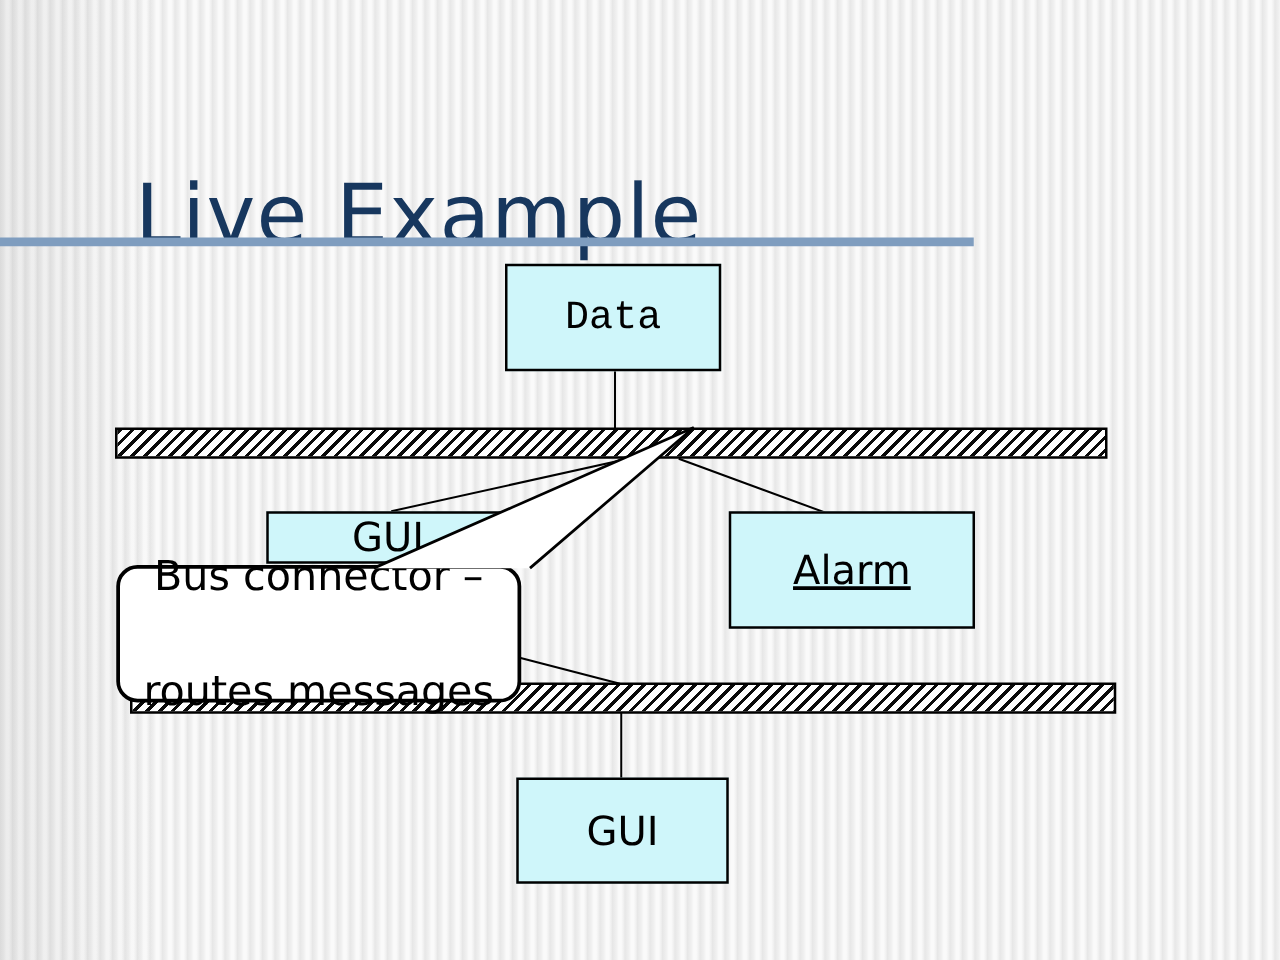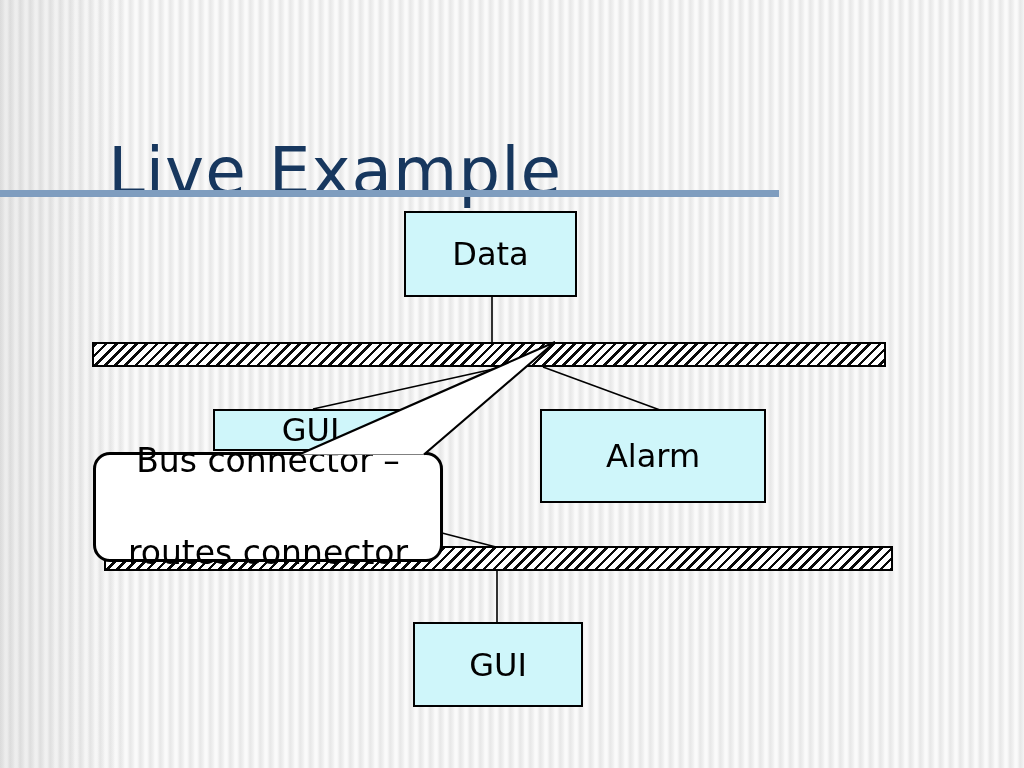--- a/index.html
+++ b/index.html
@@ -20,31 +20,31 @@
   #title-underline{
     left:0; top:190px; width:779px; height:7px; background:#7f9dbf;
   }
   .node{
     background:#cff6fa; border:2px solid #000; box-sizing:border-box;
     display:flex; align-items:center; justify-content:center;
     text-align:center; color:#000; font-size:32px; line-height:40px;
   }
   #box-data-store{ left:404px; top:211px; width:173px; height:86px; flex-direction:column;}
   #box-gui-top{    left:213px; top:409px; width:195px; height:42px; }
-  #box-alarm{      left:540px; top:409px; width:226px; height:94px; }
+  #box-alarm{      left:583px; top:409px; width:197px; height:94px;text-decoration:underline; }
   #box-gui-bottom{ left:413px; top:622px; width:170px; height:85px; }
   .bus{
     box-sizing:border-box; border:2px solid #000; height:25px;
     background:repeating-linear-gradient(135deg, #0a0a0a 0 2.6px, #ffffff 2.6px 7.2px);
   }
   #bus-top{    left:92px;  top:342px; width:794px; }
   #bus-bottom{ left:104px; top:546px; width:789px; }
   #connector-svg{ left:0; top:0; width:1024px; height:768px; }
   #callout{
-    left:93px; top:452px; width:350px; height:110px; box-sizing:border-box;
+    left:93px; top:452px; width:324px; height:110px; box-sizing:border-box;
     background:#fff; border:3px solid #000; border-radius:17px;
     display:flex; flex-direction:column; align-items:center; justify-content:center;
     font-size:33px; line-height:44px; color:#000; text-align:center;gap:48px;
   }
   #pointer-svg{ left:0; top:0; width:1024px; height:768px; }
 </style>
 </head>
 <body>
 
 <div id="title" class="abs" style="color: rgb(23, 55, 94); margin-top: 38px;">Live Example</div>
@@ -54,33 +54,33 @@
 <div id="bus-bottom" class="bus abs"></div>
 
 <svg id="connector-svg" class="abs" viewBox="0 0 1024 768">
   <line x1="492" y1="297" x2="492" y2="343" stroke="#000" stroke-width="1.6"></line>
   <line x1="507" y1="366" x2="313" y2="409" stroke="#000" stroke-width="1.6"></line>
   <line x1="543" y1="367" x2="660" y2="410" stroke="#000" stroke-width="1.6"></line>
   <line x1="415" y1="526" x2="496" y2="547" stroke="#000" stroke-width="1.6"></line>
   <line x1="497" y1="570" x2="497" y2="623" stroke="#000" stroke-width="1.6"></line>
 </svg>
 
-<div id="box-data-store" class="node abs" style="background: rgb(207, 246, 250);">
+<div id="box-data-store" class="node abs" style="background: rgb(207, 246, 250); font-family: Liberation Mono, monospace;">
   <span>Data</span>
 </div>
 <div id="box-gui-top" class="node abs" style="background: rgb(207, 246, 250);">
   <span>GUI</span>
 </div>
 <div id="box-alarm" class="node abs" style="background: rgb(207, 246, 250);">
   <span>Alarm</span>
 </div>
 <div id="box-gui-bottom" class="node abs" style="background: rgb(207, 246, 250);">
   <span>GUI</span>
 </div>
 
 <div id="callout" class="abs">
   <span>Bus connector –</span>
-  <span>routes connector</span>
+  <span>routes messages</span>
 </div>
 
 <svg id="pointer-svg" class="abs" viewBox="0 0 1024 768">
   <path d="M 299 454.5 L 555 342 L 424 454.5" fill="#ffffff" stroke="#000" stroke-width="2.2"></path>
 </svg>
 
 </body></html>

